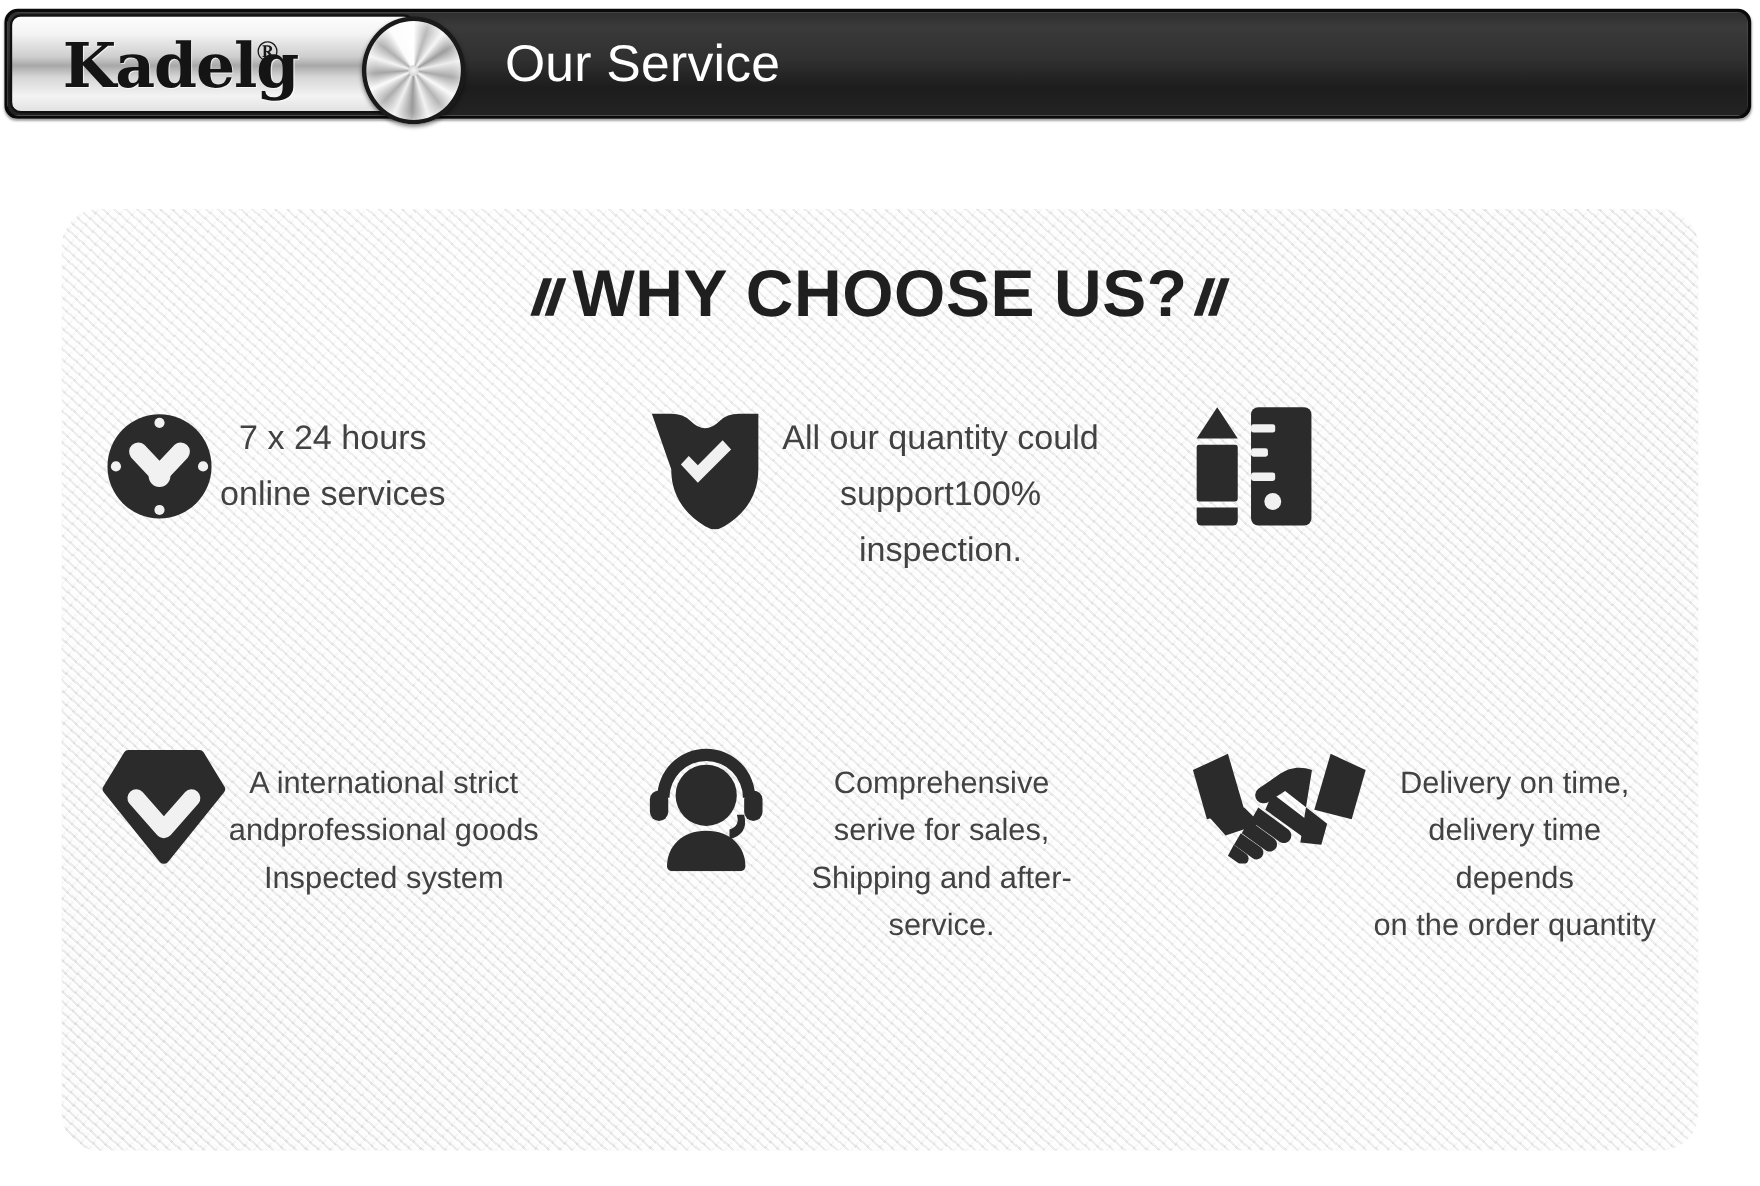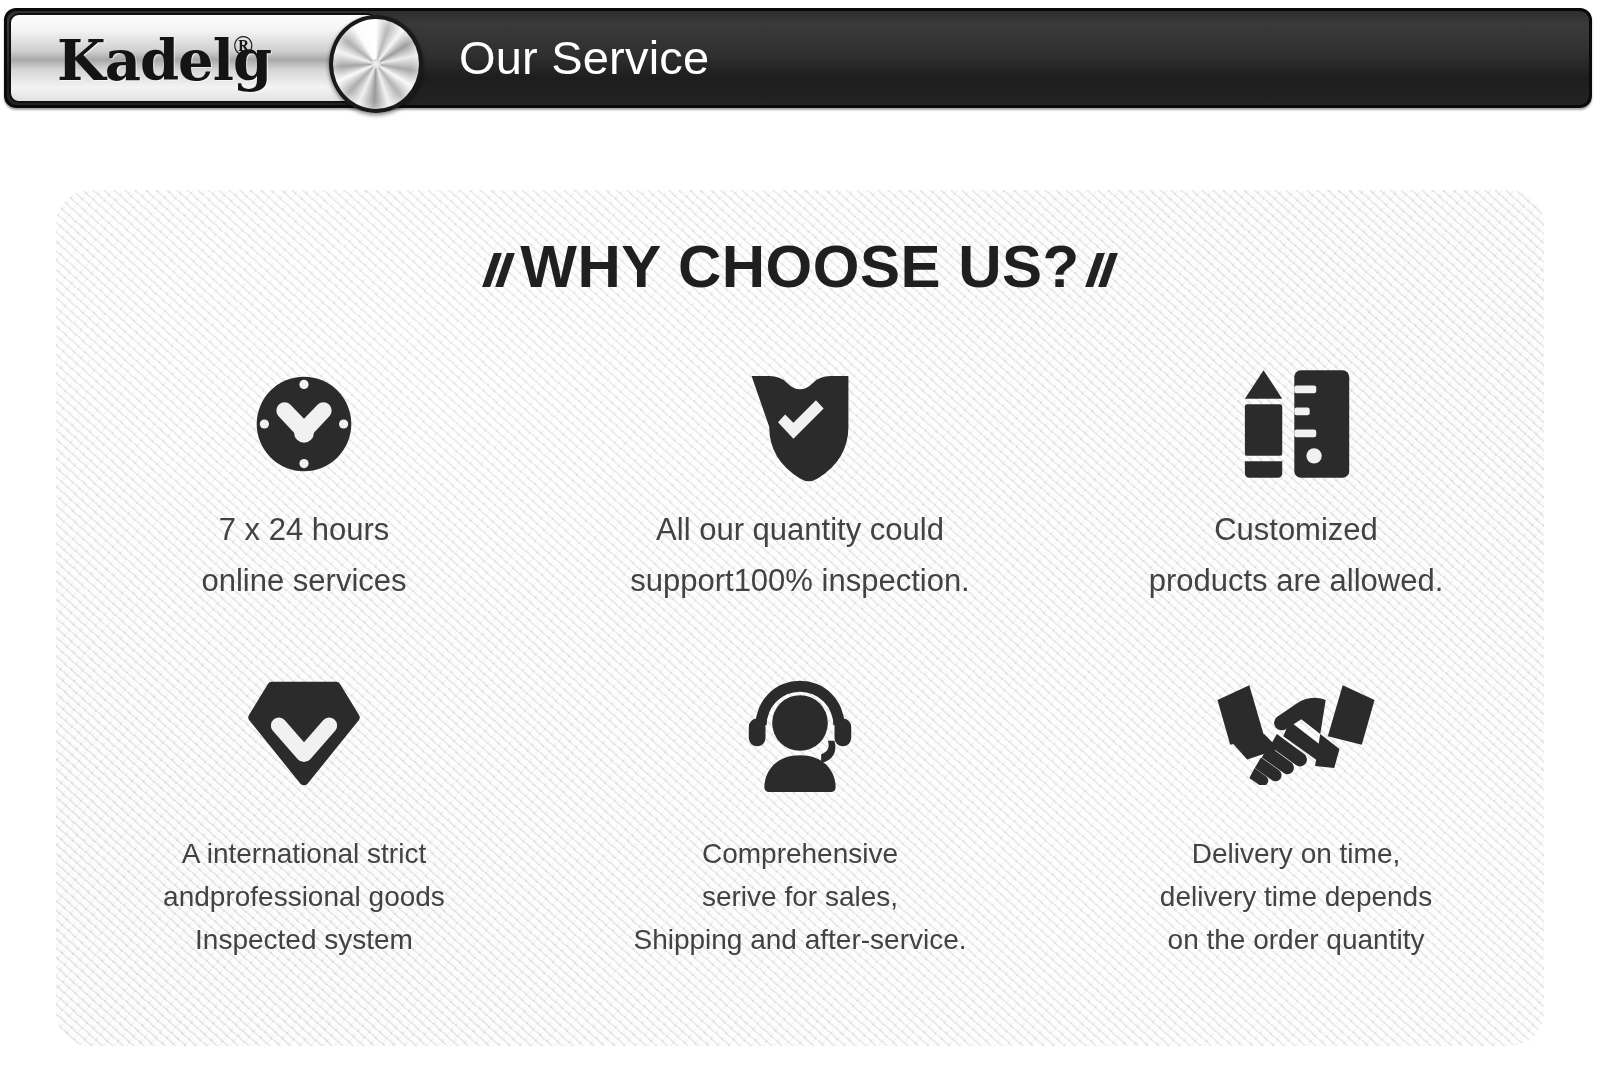--- a/index.html
+++ b/index.html
@@ -180,22 +180,21 @@
     position: absolute;
     left: 0;
     right: 0;
     top: 168px;
     display: grid;
     grid-template-columns: repeat(3, 1fr);
     grid-template-rows: 304px 304px;
   }
   .feature {
     display: flex;
-    flex-direction: column;
-    align-items: center;
+    flex-direction: row;
     padding: 0 34px;
   }
   .feature .icon-slot {
     height: 132px;
     display: flex;
     align-items: center;
     justify-content: center;
   }
   .feature .caption {
     text-align: center;
@@ -284,22 +283,20 @@
           <rect x="5" y="33" width="34" height="47" rx="2"></rect>
           <path d="M5 85 h34 v11 a4 4 0 0 1 -4 4 h-26 a4 4 0 0 1 -4 -4 Z"></path>
 
           <rect x="50" y="2" width="50" height="98" rx="6"></rect>
           <rect class="knock" x="50" y="16" width="20" height="7" rx="2"></rect>
           <rect class="knock" x="50" y="36" width="14" height="7" rx="2"></rect>
           <rect class="knock" x="50" y="56" width="20" height="7" rx="2"></rect>
           <circle class="knock" cx="68" cy="80" r="7"></circle>
         </svg>
       </div>
-      <div class="caption">Customized
-products are allowed.</div>
     </div>
 
     <div class="feature row-bottom">
       <div class="icon-slot">
         <svg class="ico" width="118" height="112" viewBox="0 0 106 100" aria-hidden="true">
           <path d="M24 4 h58 a4 4 0 0 1 3.4 1.9 l17 28 a4 4 0 0 1 -0.4 4.8 L56.2 95.6 a4.4 4.4 0 0 1 -6.4 0 L4 38.7 a4 4 0 0 1 -0.4 -4.8 l17 -28 A4 4 0 0 1 24 4 Z"></path>
           <path class="knock" d="M53 76 a7.5 7.5 0 0 1 -5.6 -2.5 L24.8 47.8 a7.2 7.2 0 0 1 10.8 -9.5 L53 58.2 l17.4 -19.9 a7.2 7.2 0 0 1 10.8 9.5 L58.6 73.5 A7.5 7.5 0 0 1 53 76 Z"></path>
         </svg>
       </div>
       <div class="caption">A international strict

